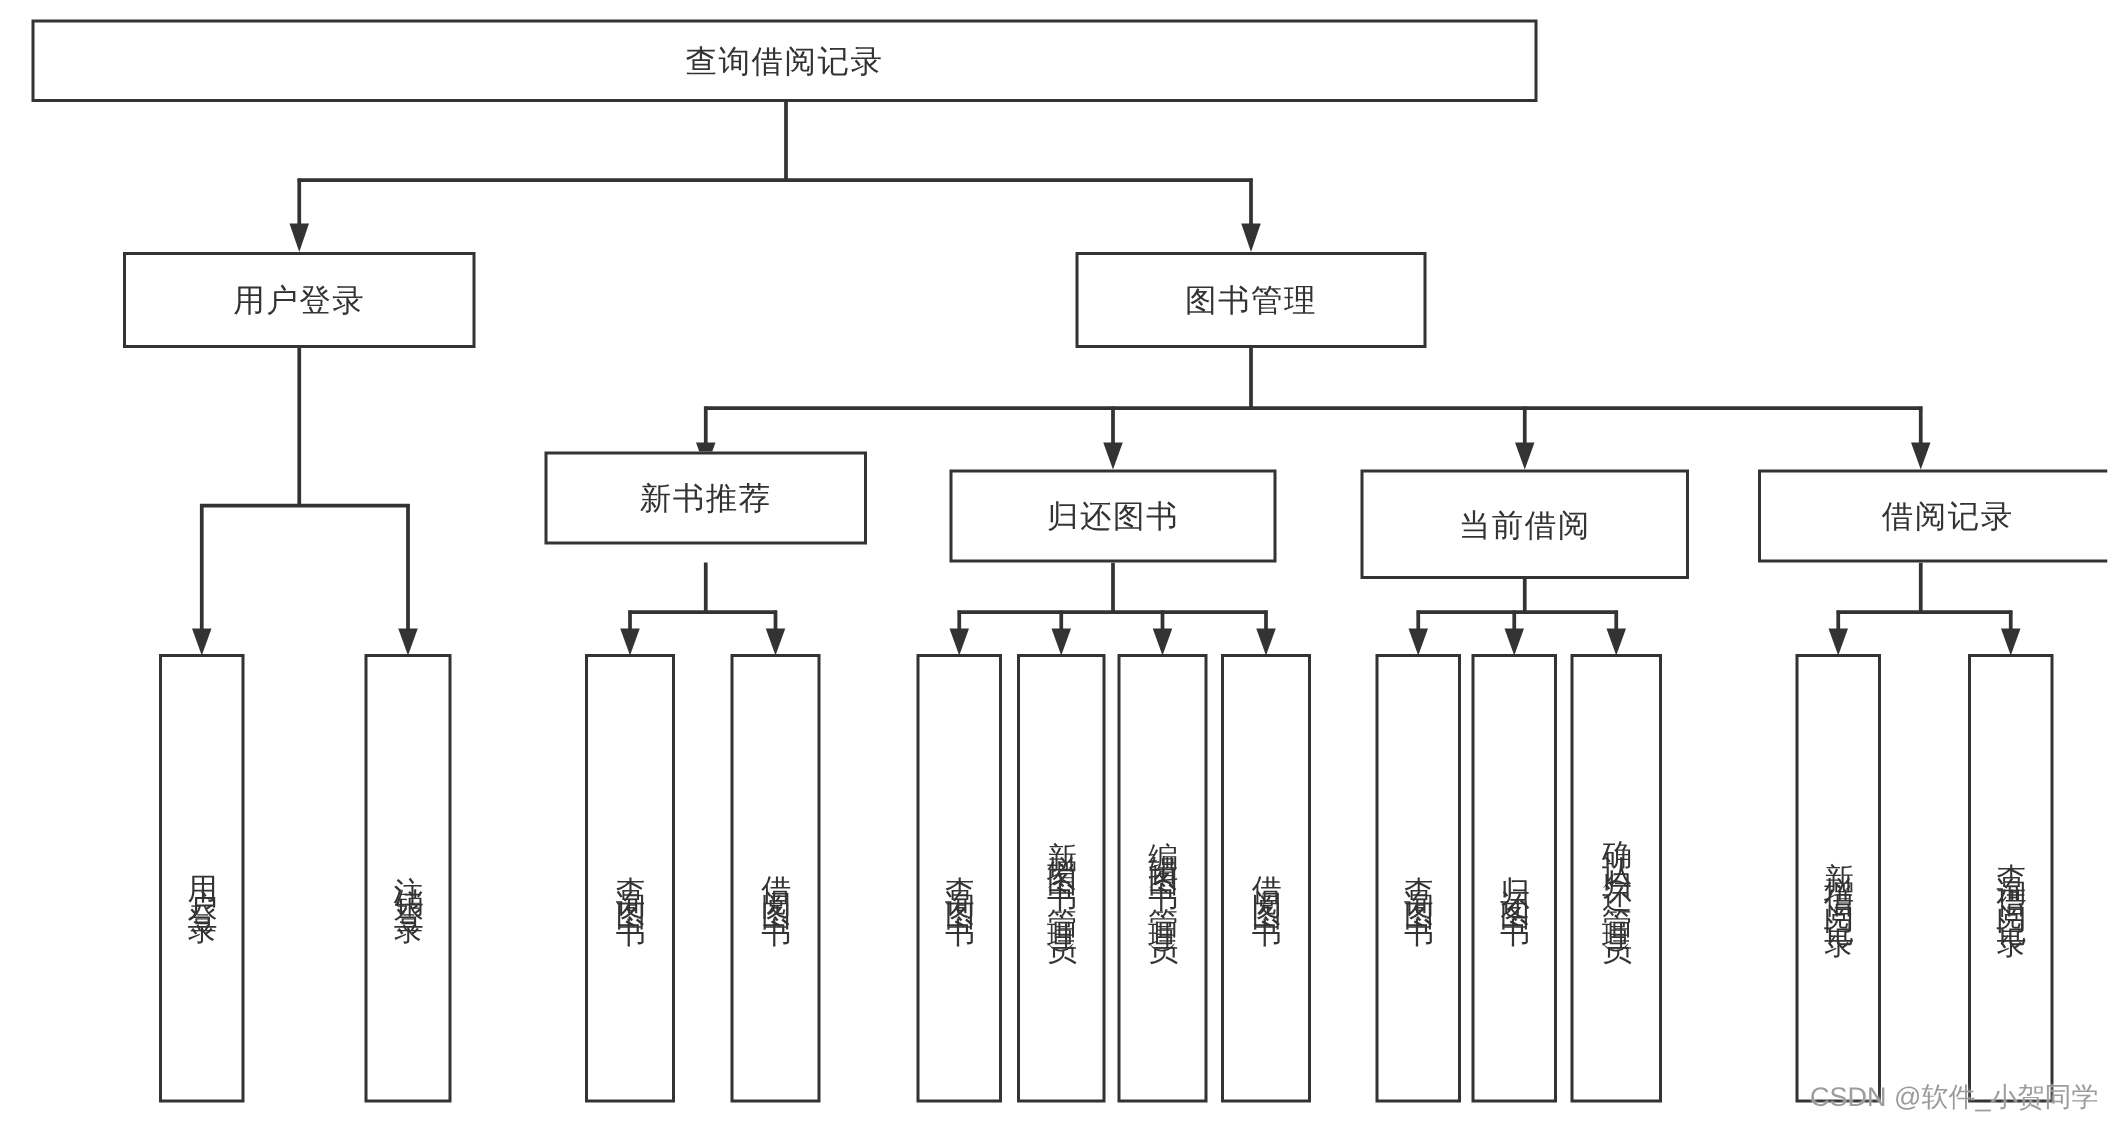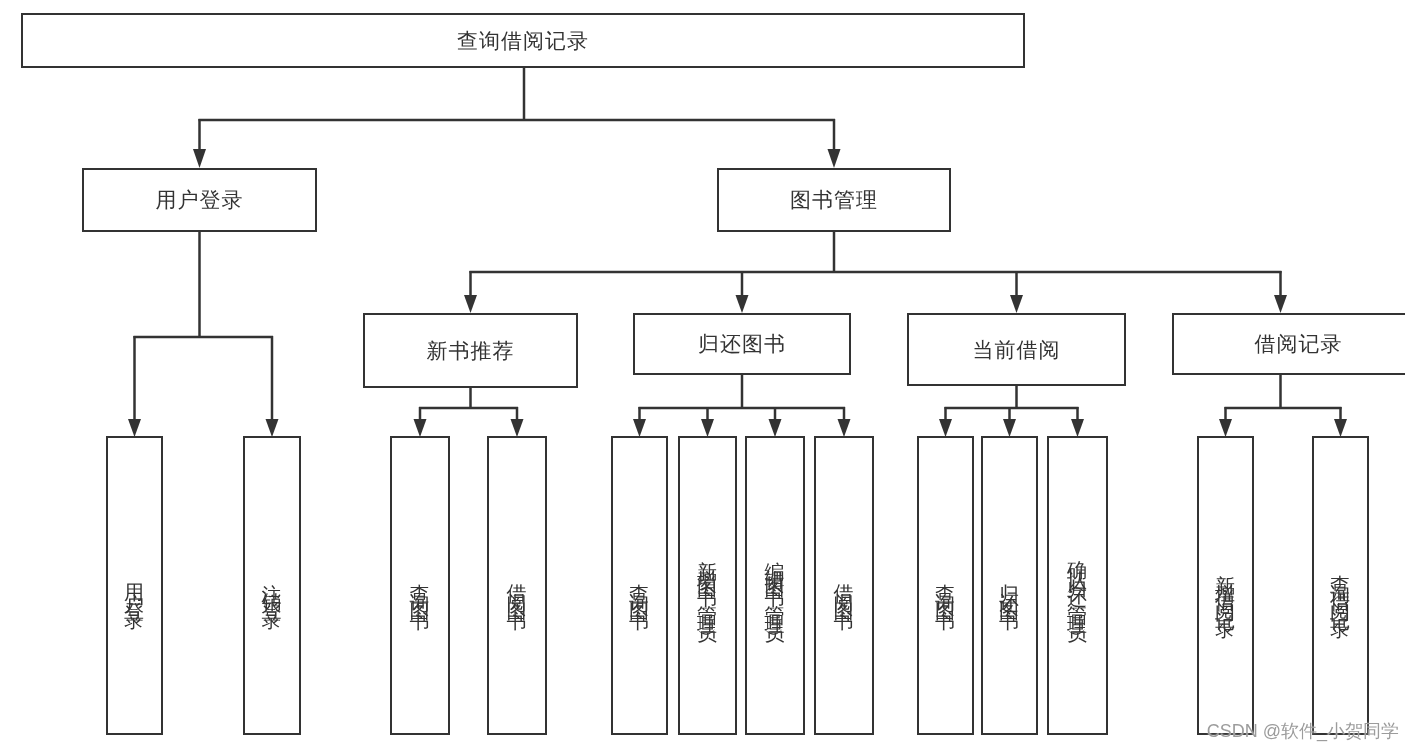--- a/index.html
+++ b/index.html
@@ -140,21 +140,21 @@
     <span class="hlabel">查询借阅记录</span>
   </div>
 
   <div class="box" style="left:82px;top:168px;width:235px;height:64px">
     <span class="hlabel">用户登录</span>
   </div>
   <div class="box" style="left:717px;top:168px;width:234px;height:64px">
     <span class="hlabel">图书管理</span>
   </div>
 
-  <div class="box" style="left:363px;top:313px;width:215px;height:75px">
+  <div class="box" style="left:363px;top:301px;width:215px;height:62px">
     <span class="hlabel">新书推荐</span>
   </div>
   <div class="box" style="left:633px;top:313px;width:218px;height:62px">
     <span class="hlabel">归还图书</span>
   </div>
   <div class="box" style="left:907px;top:313px;width:219px;height:73px">
     <span class="hlabel">当前借阅</span>
   </div>
   <div class="box" style="left:1172px;top:313px;width:253px;height:62px">
     <span class="hlabel">借阅记录</span>

